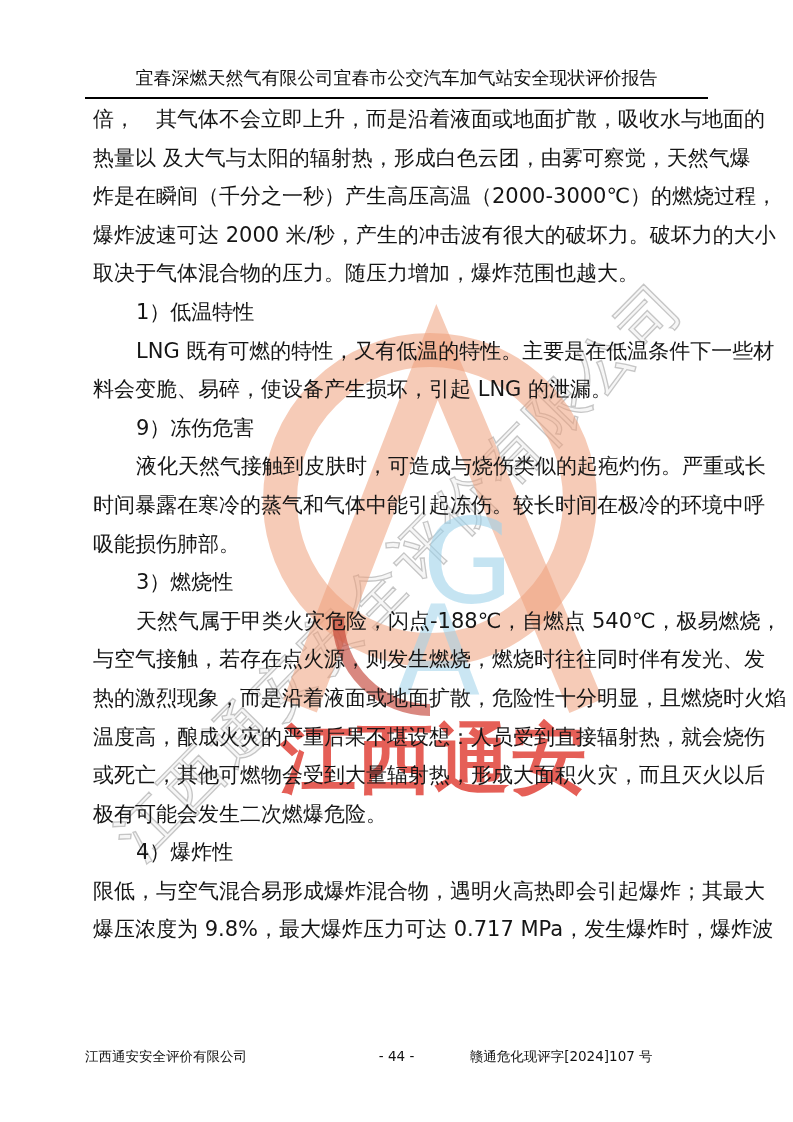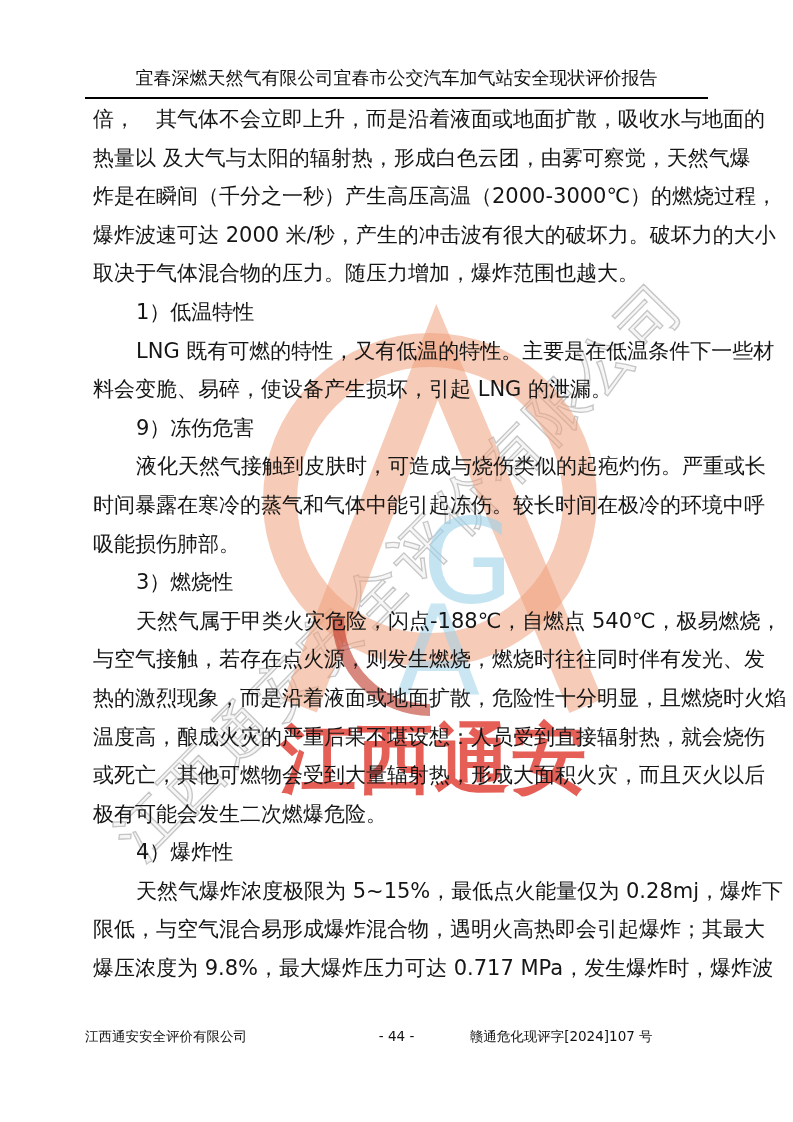--- a/index.html
+++ b/index.html
@@ -58,21 +58,21 @@
   }
   .body-text .line.indent{padding-left:43px;}
   
   .footer{
     position:absolute;left:85px;top:1028px;width:623px;
     display:flex;align-items:baseline;
     font-size:13.5px;color:#111;
     z-index:2;
   }
   .footer .f-left{flex:1;text-align:left;}
-  .footer .f-center{flex:0 0 auto;text-align:center;}
+  .footer .f-center{flex:0 0 auto;text-align:center;margin-top:20px;}
   .footer .f-right{flex:1;text-align:center;}
 </style>
 </head>
 <body>
 
 <div class="page">
 
   <div class="wm-layer">
     <div class="wm-diagonal">江西通安安全评价有限公司</div>
 
@@ -109,21 +109,20 @@
       <div class="line">时间暴露在寒冷的蒸气和气体中能引起冻伤。较长时间在极冷的环境中呼</div>
       <div class="line">吸能损伤肺部。</div>
       <div class="line indent">3）燃烧性</div>
       <div class="line indent">天然气属于甲类火灾危险，闪点-188℃，自燃点 540℃，极易燃烧，</div>
       <div class="line">与空气接触，若存在点火源，则发生燃烧，燃烧时往往同时伴有发光、发</div>
       <div class="line">热的激烈现象，而是沿着液面或地面扩散，危险性十分明显，且燃烧时火焰</div>
       <div class="line">温度高，酿成火灾的严重后果不堪设想：人员受到直接辐射热，就会烧伤</div>
       <div class="line">或死亡，其他可燃物会受到大量辐射热，形成大面积火灾，而且灭火以后</div>
       <div class="line">极有可能会发生二次燃爆危险。</div>
       <div class="line indent">4）爆炸性</div>
-      <div class="line indent">天然气爆炸浓度极限为 5~15%，最低点火能量仅为 0.28mj，爆炸下</div>
       <div class="line">限低，与空气混合易形成爆炸混合物，遇明火高热即会引起爆炸；其最大</div>
       <div class="line">爆压浓度为 9.8%，最大爆炸压力可达 0.717 MPa，发生爆炸时，爆炸波</div>
     </div>
 
   <div class="footer">
     <span class="f-left">江西通安安全评价有限公司</span>
     <span class="f-center">- 44 -</span>
     <span class="f-right">赣通危化现评字[2024]107 号</span>
   </div>
 

